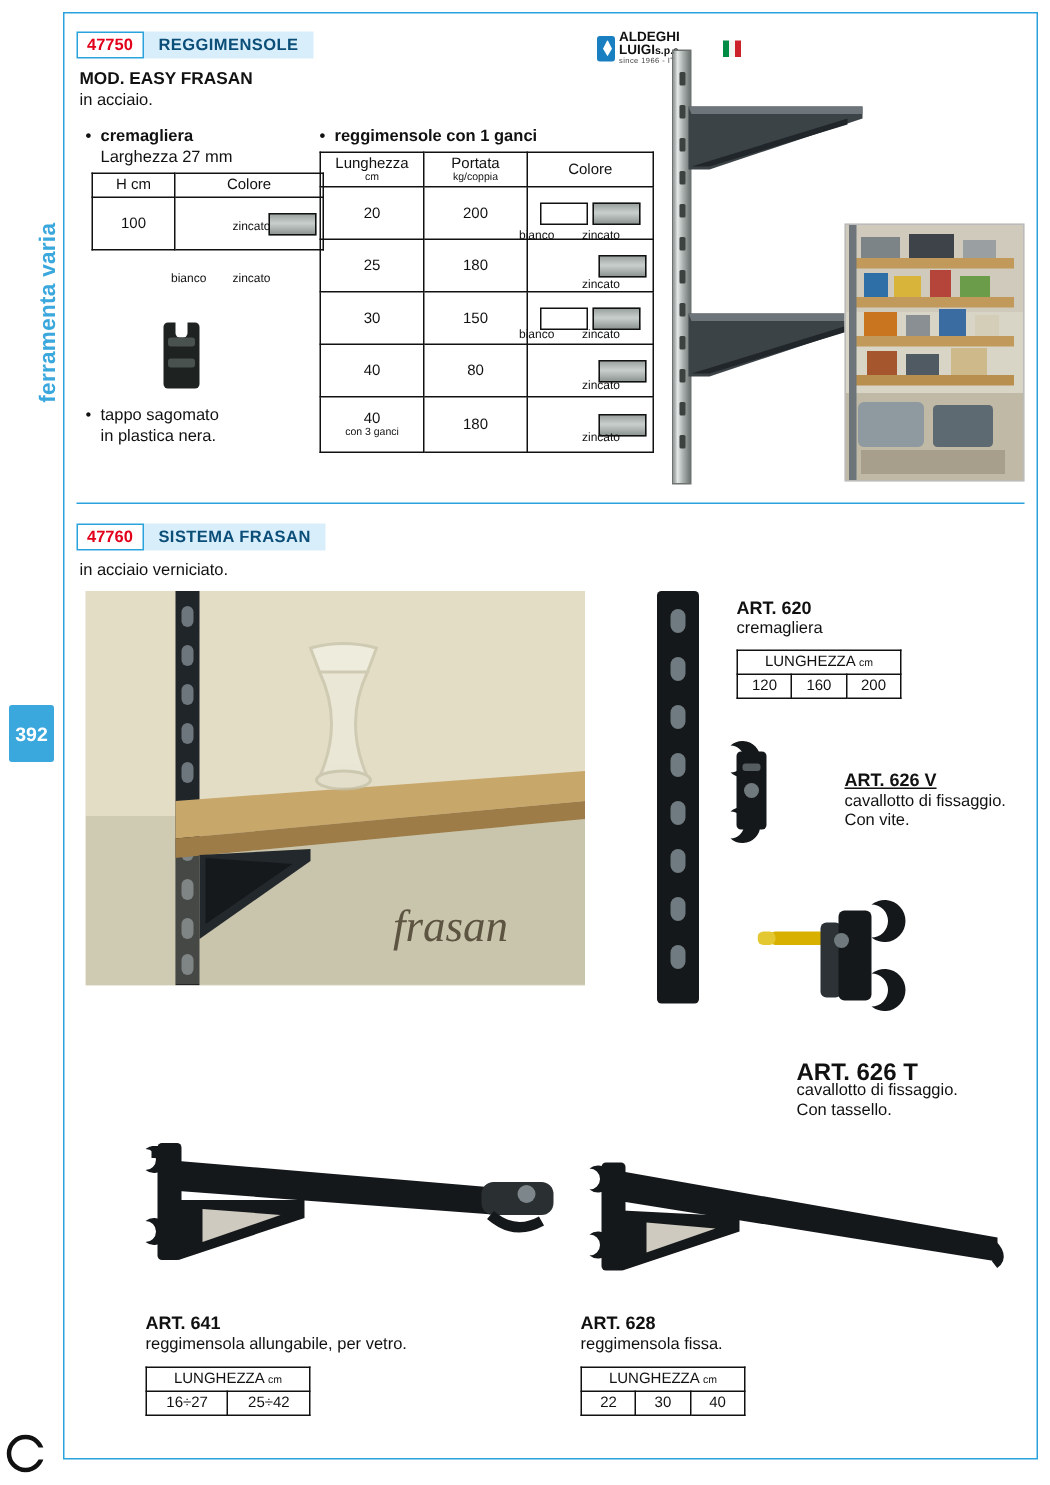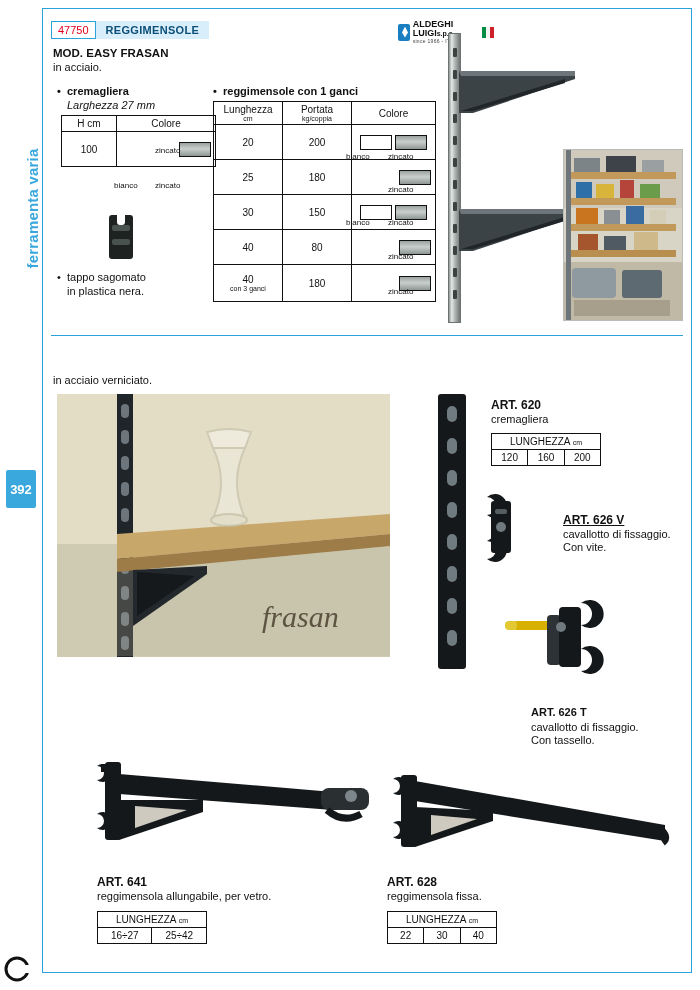--- a/index.html
+++ b/index.html
@@ -71,21 +71,21 @@
     left: 8px;
     height: 18px;
     display: flex;
     align-items: stretch;
   }
   .sec-code {
     background: #ffffff;
     border: 1px solid #2aa3dd;
     color: #e2001a;
     font-size: 11px;
-    font-weight: normal;
+    font-weight: bold;
     padding: 0 6px;
     display: flex;
     align-items: center;
     box-sizing: border-box;
   }
   .sec-title {
     background: #d9eefb;
     color: #0b4e78;
     font-size: 11px;
     font-weight: bold;
@@ -250,21 +250,21 @@
 
   <div class="sec-head" style="top:12px;">
     <div class="sec-code">47750</div>
     <div class="sec-title">REGGIMENSOLE</div>
   </div>
 
   <div class="txt b" style="left:10px; top:38px; font-size:11.5px;">MOD. EASY FRASAN</div>
   <div class="txt" style="left:10px; top:52px;">in acciaio.</div>
 
   <div class="txt b bullet" style="left:24px; top:76px;">cremagliera</div>
-  <div class="txt" style="left:24px; top:90px;font-style:italic;">Larghezza 27 mm</div>
+  <div class="txt" style="left:24px; top:90px;">Larghezza 27 mm</div>
 
   <table class="t" style="position:absolute; left:18px; top:106px; width:155px;">
     <tbody>
         <tr>
       <th style="width:48px;">H cm</th>
       <th>Colore</th>
     </tr>
     <tr>
       <td style="height:30px;">100</td>
       <td style="text-align:right; padding-right:4px;">
@@ -402,20 +402,24 @@
       <rect x="0" y="112" width="118" height="58" fill="#bfb9a6"></rect>
       <rect x="8" y="118" width="44" height="30" rx="4" fill="#8e9aa0"></rect>
       <rect x="58" y="120" width="40" height="28" rx="3" fill="#5e6a72"></rect>
       <rect x="10" y="150" width="96" height="16" fill="#a79f8c"></rect>
       <rect x="2" y="0" width="5" height="170" fill="#6d757a"></rect>
     </svg>
   </div>
 
   <div class="sec-rule" style="top:326px;"></div>
 
+  <div class="sec-head" style="top:340px;">
+    <div class="sec-code">47760</div>
+    <div class="sec-title">SISTEMA FRASAN</div>
+  </div>
   <div class="txt" style="left:10px; top:365px;">in acciaio verniciato.</div>
 
   <div class="photo" style="left:14px; top:385px; width:333px; height:263px;">
     <svg width="333" height="263" viewBox="0 0 333 263">
       <rect width="333" height="263" fill="#ded9c3"></rect>
       <rect x="0" y="0" width="333" height="150" fill="#e4ddc6"></rect>
       <rect x="0" y="150" width="333" height="113" fill="#cfcab2"></rect>
 
       <rect x="60" y="0" width="16" height="263" fill="#20252a"></rect>
       <g fill="#6d767c">
@@ -490,21 +494,21 @@
 
   <svg style="position:absolute; left:462px; top:588px;" width="110" height="90">
     <rect x="8" y="24" width="38" height="9" rx="4" fill="#d8b100"></rect>
     <rect x="0" y="24" width="12" height="9" rx="4" fill="#e3c832"></rect>
     <rect x="42" y="18" width="14" height="50" rx="4" fill="#2c3235"></rect>
     <rect x="54" y="10" width="22" height="60" rx="4" fill="#15181a"></rect>
     <path d="M76 6 a14 14 0 1 1 0 22 a8 8 0 1 0 0 -22" fill="#15181a"></path>
     <path d="M76 52 a14 14 0 1 1 0 22 a8 8 0 1 0 0 -22" fill="#15181a"></path>
     <circle cx="56" cy="30" r="5" fill="#707a7e"></circle>
   </svg>
-  <div class="cap b" style="left:488px; top:697px; font-size:11px;">ART. 626 T</div>
+  <div class="cap b" style="left:488px; top:697px; font-size:16px;">ART. 626 T</div>
   <div class="cap" style="left:488px; top:712px;">cavallotto di fissaggio.</div>
   <div class="cap" style="left:488px; top:725px;">Con tassello.</div>
 
   <svg style="position:absolute; left:40px; top:745px;" width="300" height="105">
     <path d="M18 10 h10 v8 h-10 z" fill="#15181a"></path>
     <rect x="22" y="8" width="16" height="78" rx="3" fill="#15181a"></rect>
     <path d="M14 12 a9 9 0 1 1 0 14 a5 5 0 1 0 0 -14" fill="#15181a"></path>
     <path d="M14 60 a9 9 0 1 1 0 14 a5 5 0 1 0 0 -14" fill="#15181a"></path>
     <polygon points="36,20 250,38 250,56 36,40" fill="#15181a"></polygon>
     <polygon points="36,46 36,86 120,58 120,46" fill="#15181a"></polygon>

